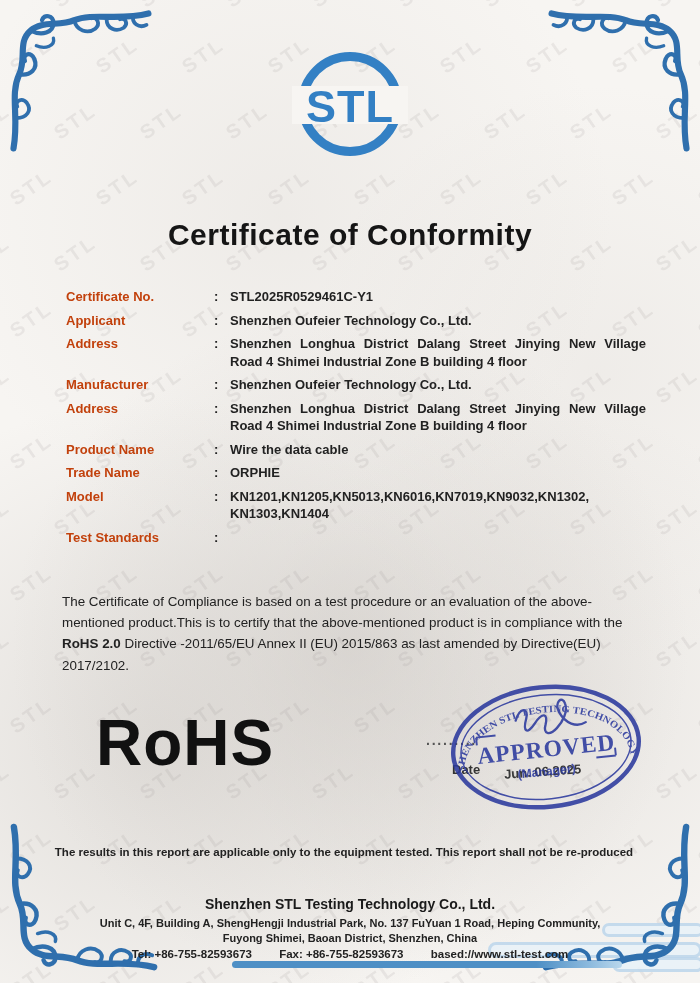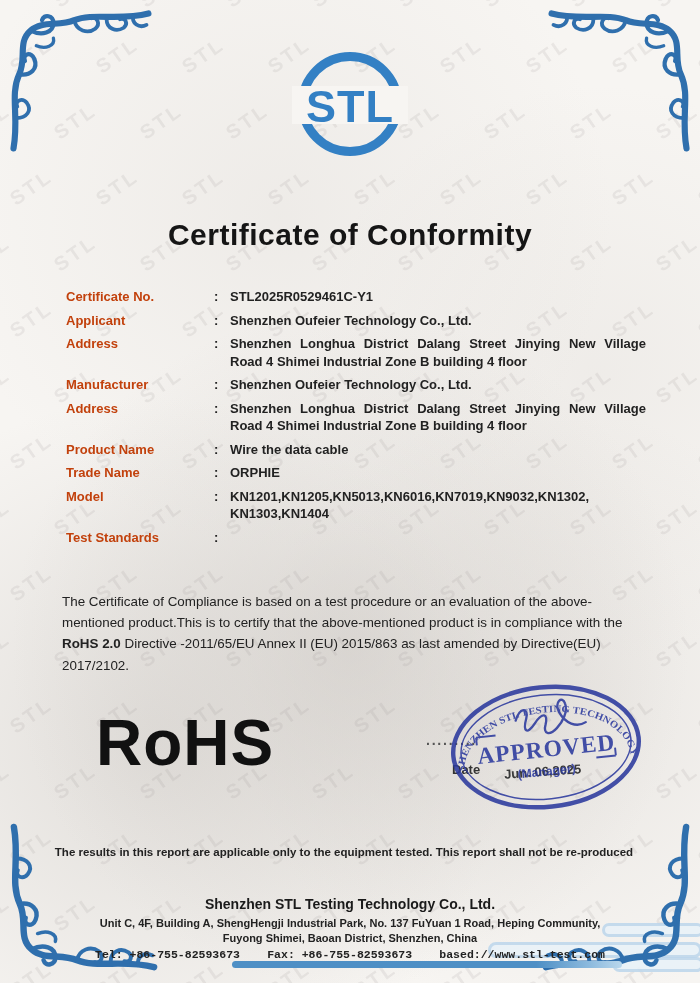--- a/index.html
+++ b/index.html
@@ -75,21 +75,21 @@
   .disclaimer{position:absolute;z-index:3;left:40px;right:52px;top:842px;text-align:center;
     font:700 11.5px "Liberation Sans",sans-serif;line-height:1.75;color:#222;}
   .company{position:absolute;z-index:3;left:0;right:0;top:896px;text-align:center;
     font:700 14px "Liberation Sans",sans-serif;color:#1a1a1a;}
   .addr{position:absolute;z-index:3;left:70px;right:70px;text-align:center;
     font:700 11px "Liberation Sans",sans-serif;color:#222;}
   .addr.l1{top:917px;}
   .addr.l2{top:932px;}
   .telrow{position:absolute;z-index:3;left:0;right:0;top:948px;text-align:center;
     font:700 11.5px "Liberation Sans",sans-serif;color:#222;}
-  .telrow span{margin:0 12px;font-family:Liberation Mono, monospace;}
+  .telrow span{margin:0 12px;}
   .bar{position:absolute;z-index:3;left:232px;top:961px;width:390px;height:7px;border-radius:4px;
     background:linear-gradient(90deg,#4e8fc5 0%,#4e8fc5 78%,#8ebbde 92%,#b9d7ec 100%);}
 </style>
 </head>
 <body>
 
 <div class="texture"></div>
 <div class="wm-layer">
     <span class="wm" style="left: -34px; top: -22px;">STL</span>
     <span class="wm" style="left: 52px; top: -22px;">STL</span>

